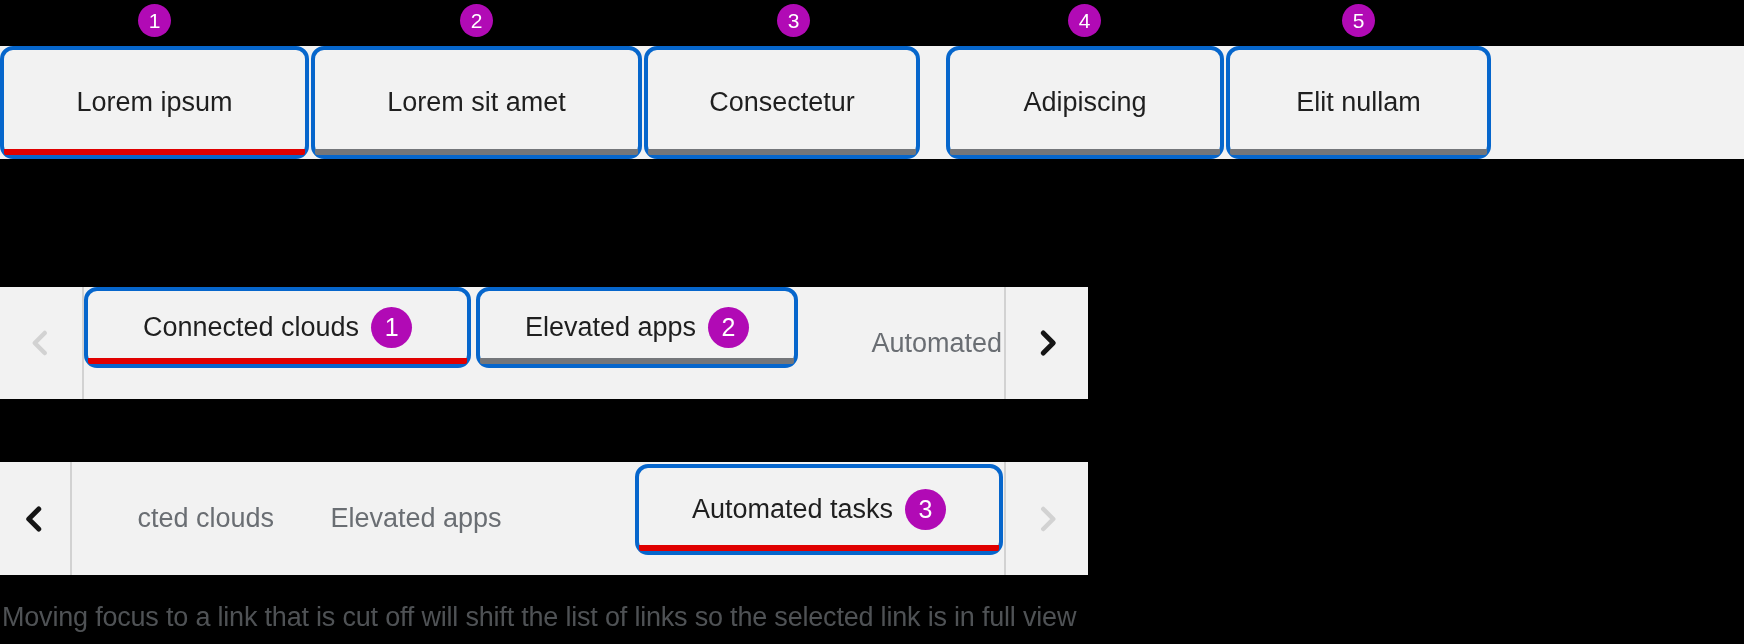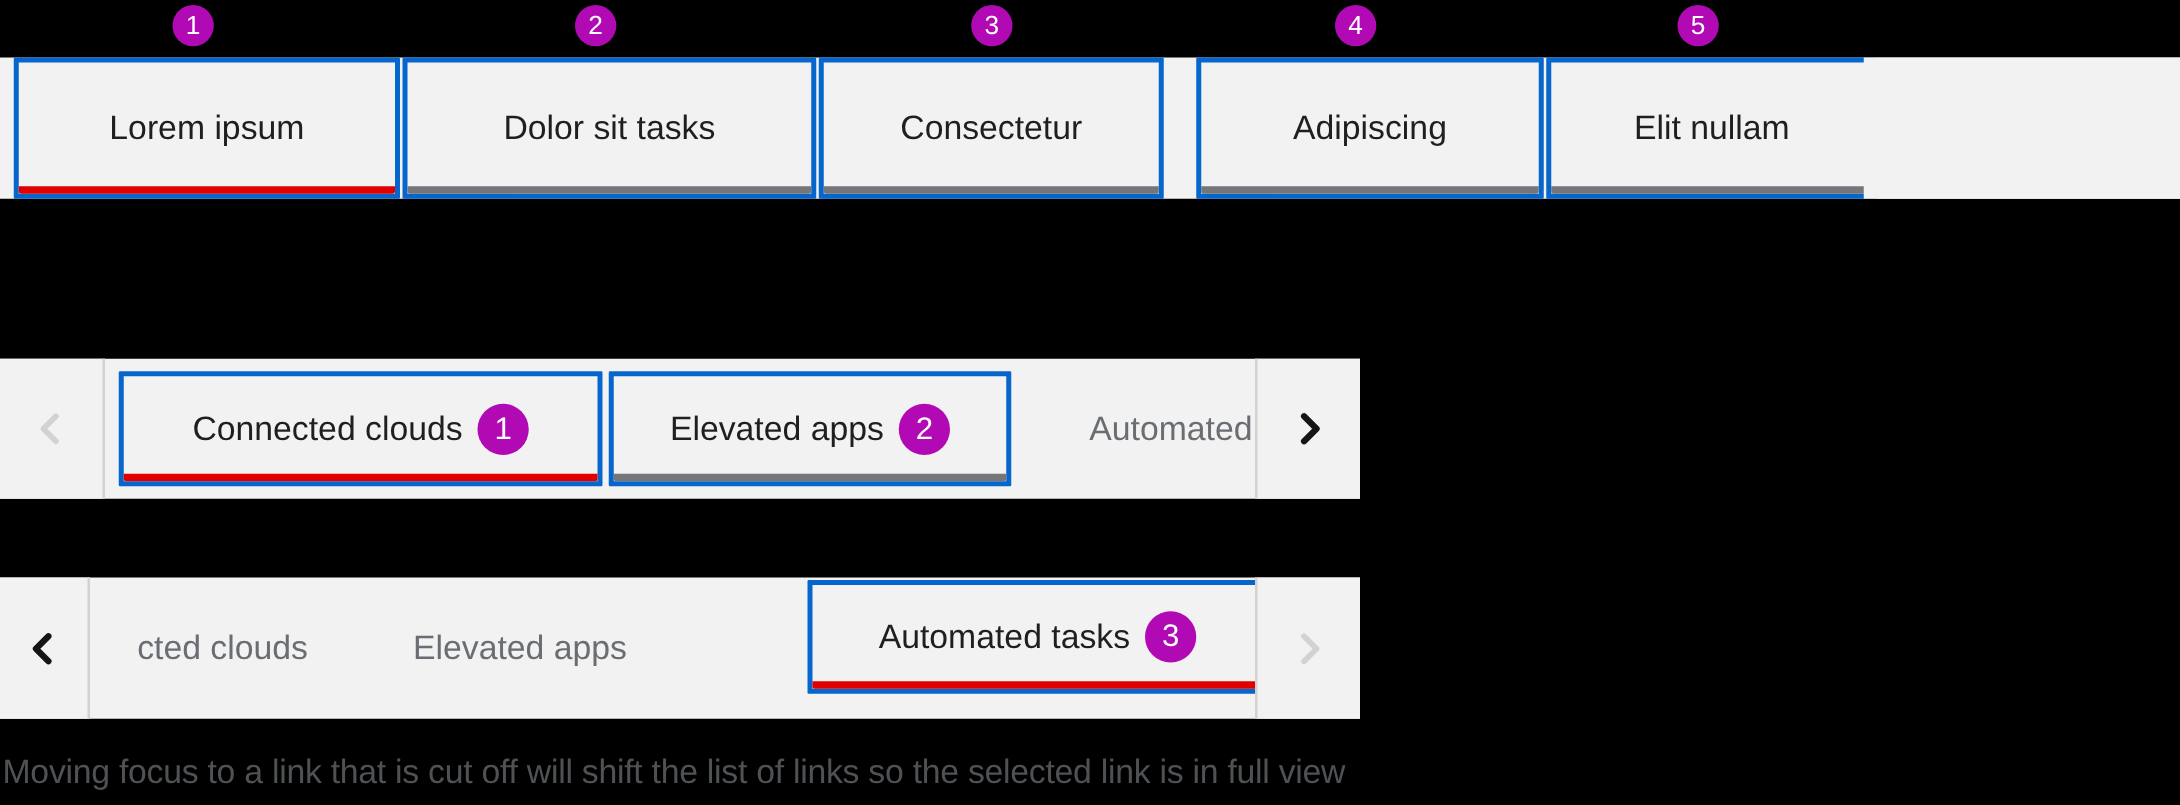--- a/index.html
+++ b/index.html
@@ -6,38 +6,38 @@
   body{width:1744px;height:644px;overflow:hidden;position:relative;
        font-family:"Liberation Sans","DejaVu Sans",sans-serif;}
   .stage{position:absolute;left:0;top:0;width:1744px;height:644px;background:#000;}
 
   .row{position:absolute;background:var(--row-bg);}
   .row-top{top:46px;left:0;width:1744px;height:113px;}
   .row-mid{top:287px;left:0;width:1088px;height:112px;}
   .row-bot{top:462px;left:0;width:1088px;height:113px;}
 
   .tab{position:absolute;box-sizing:border-box;border:4px solid var(--annotation-blue);
-       border-radius:1px;background:var(--row-bg);display:flex;align-items:center;
-       justify-content:center;gap:12px;margin-left:11px;}
+       border-radius:13px;background:var(--row-bg);display:flex;align-items:center;
+       justify-content:center;gap:12px;}
   .row-top .tab{top:0;height:113px;}
-  .row-mid .tab{top:10px;height:92px;text-align:center;}
+  .row-mid .tab{top:0;height:81px;text-align:center;}
   .row-bot .tab{top:2px;height:91px;}
 
   .strip{position:absolute;left:0;right:0;bottom:0;height:6px;border-radius:0 0 2px 2px;}
   .tab.is-active .strip{background:var(--active-red);}
   .tab.is-inactive .strip{background:var(--inactive-gray);}
 
   .tlabel{font-size:27px;color:var(--text-dark);white-space:nowrap;}
   .tlabel.muted{color:var(--text-muted);}
 
   .filler{position:absolute;top:0;height:100%;background:var(--row-bg);}
 
   .cut-region{position:absolute;top:0;height:100%;display:flex;align-items:center;overflow:hidden;}
   .cut-region.align-end{justify-content:flex-end;padding-right:2px;box-sizing:border-box;}
-  .cut-region.align-start{justify-content:center;padding-left:8px;box-sizing:border-box;}
+  .cut-region.align-start{justify-content:flex-end;padding-left:8px;box-sizing:border-box;}
   .cut-region.align-center{justify-content:center;}
 
   .scrollbtn{position:absolute;top:0;height:100%;background:var(--row-bg);border:none;margin:0;
              padding:0;display:flex;align-items:center;justify-content:center;cursor:pointer;}
   .divider-r{border-right:2px solid var(--divider-gray);box-sizing:border-box;}
   .divider-l{border-left:2px solid var(--divider-gray);box-sizing:border-box;}
   .chev{width:30px;height:30px;display:block;}
   .chev.en{color:var(--chevron-enabled);}
   .chev.dis{color:var(--chevron-disabled);}
 
@@ -53,21 +53,21 @@
 <body>
 
 <div class="stage">
 
   <div class="row row-top">
     <div class="tab is-active" style="left:0;width:309px">
       <span class="tlabel">Lorem ipsum</span>
       <span class="strip"></span>
     </div>
     <div class="tab is-inactive" style="left:311px;width:331px">
-      <span class="tlabel">Dolor sit tasks</span>
+      <span class="tlabel">Lorem sit amet</span>
       <span class="strip"></span>
     </div>
     <div class="tab is-inactive" style="left:644px;width:276px">
       <span class="tlabel">Consectetur</span>
       <span class="strip"></span>
     </div>
     <div class="tab is-inactive" style="left:946px;width:278px">
       <span class="tlabel">Adipiscing</span>
       <span class="strip"></span>
     </div>

